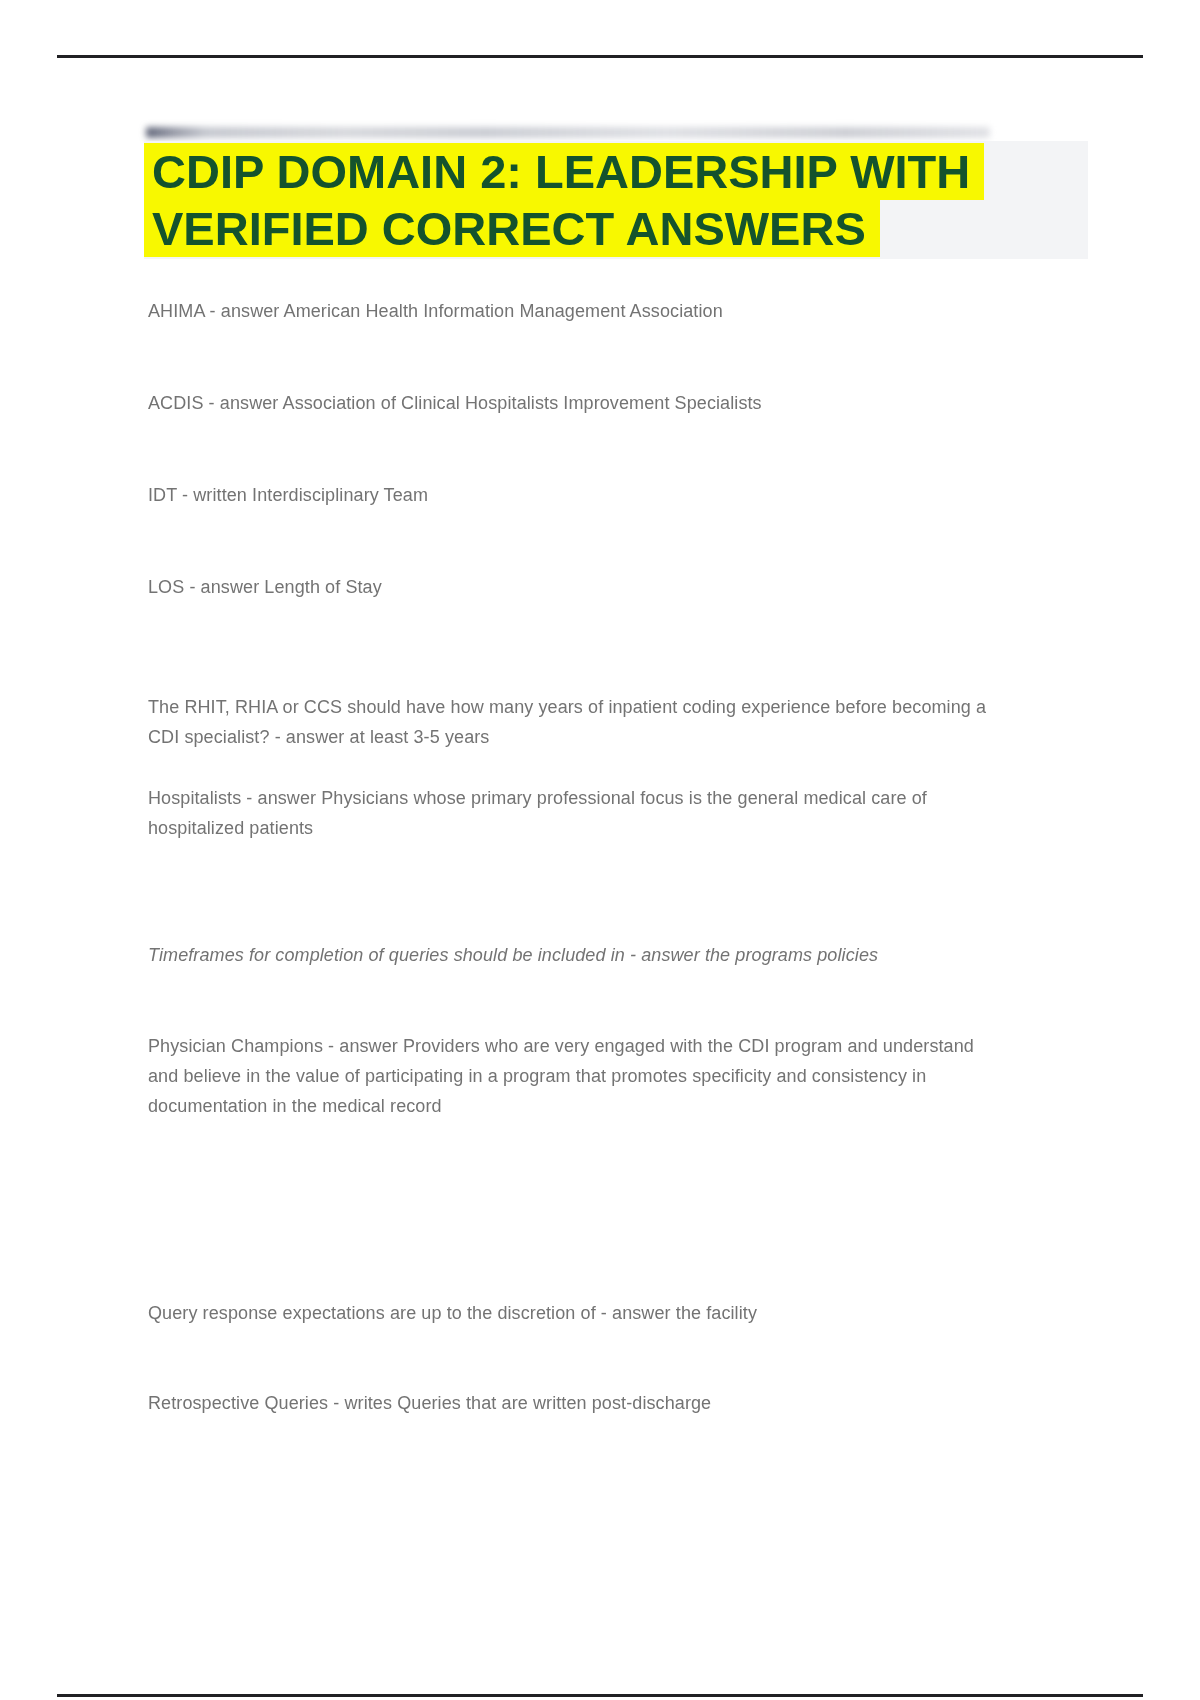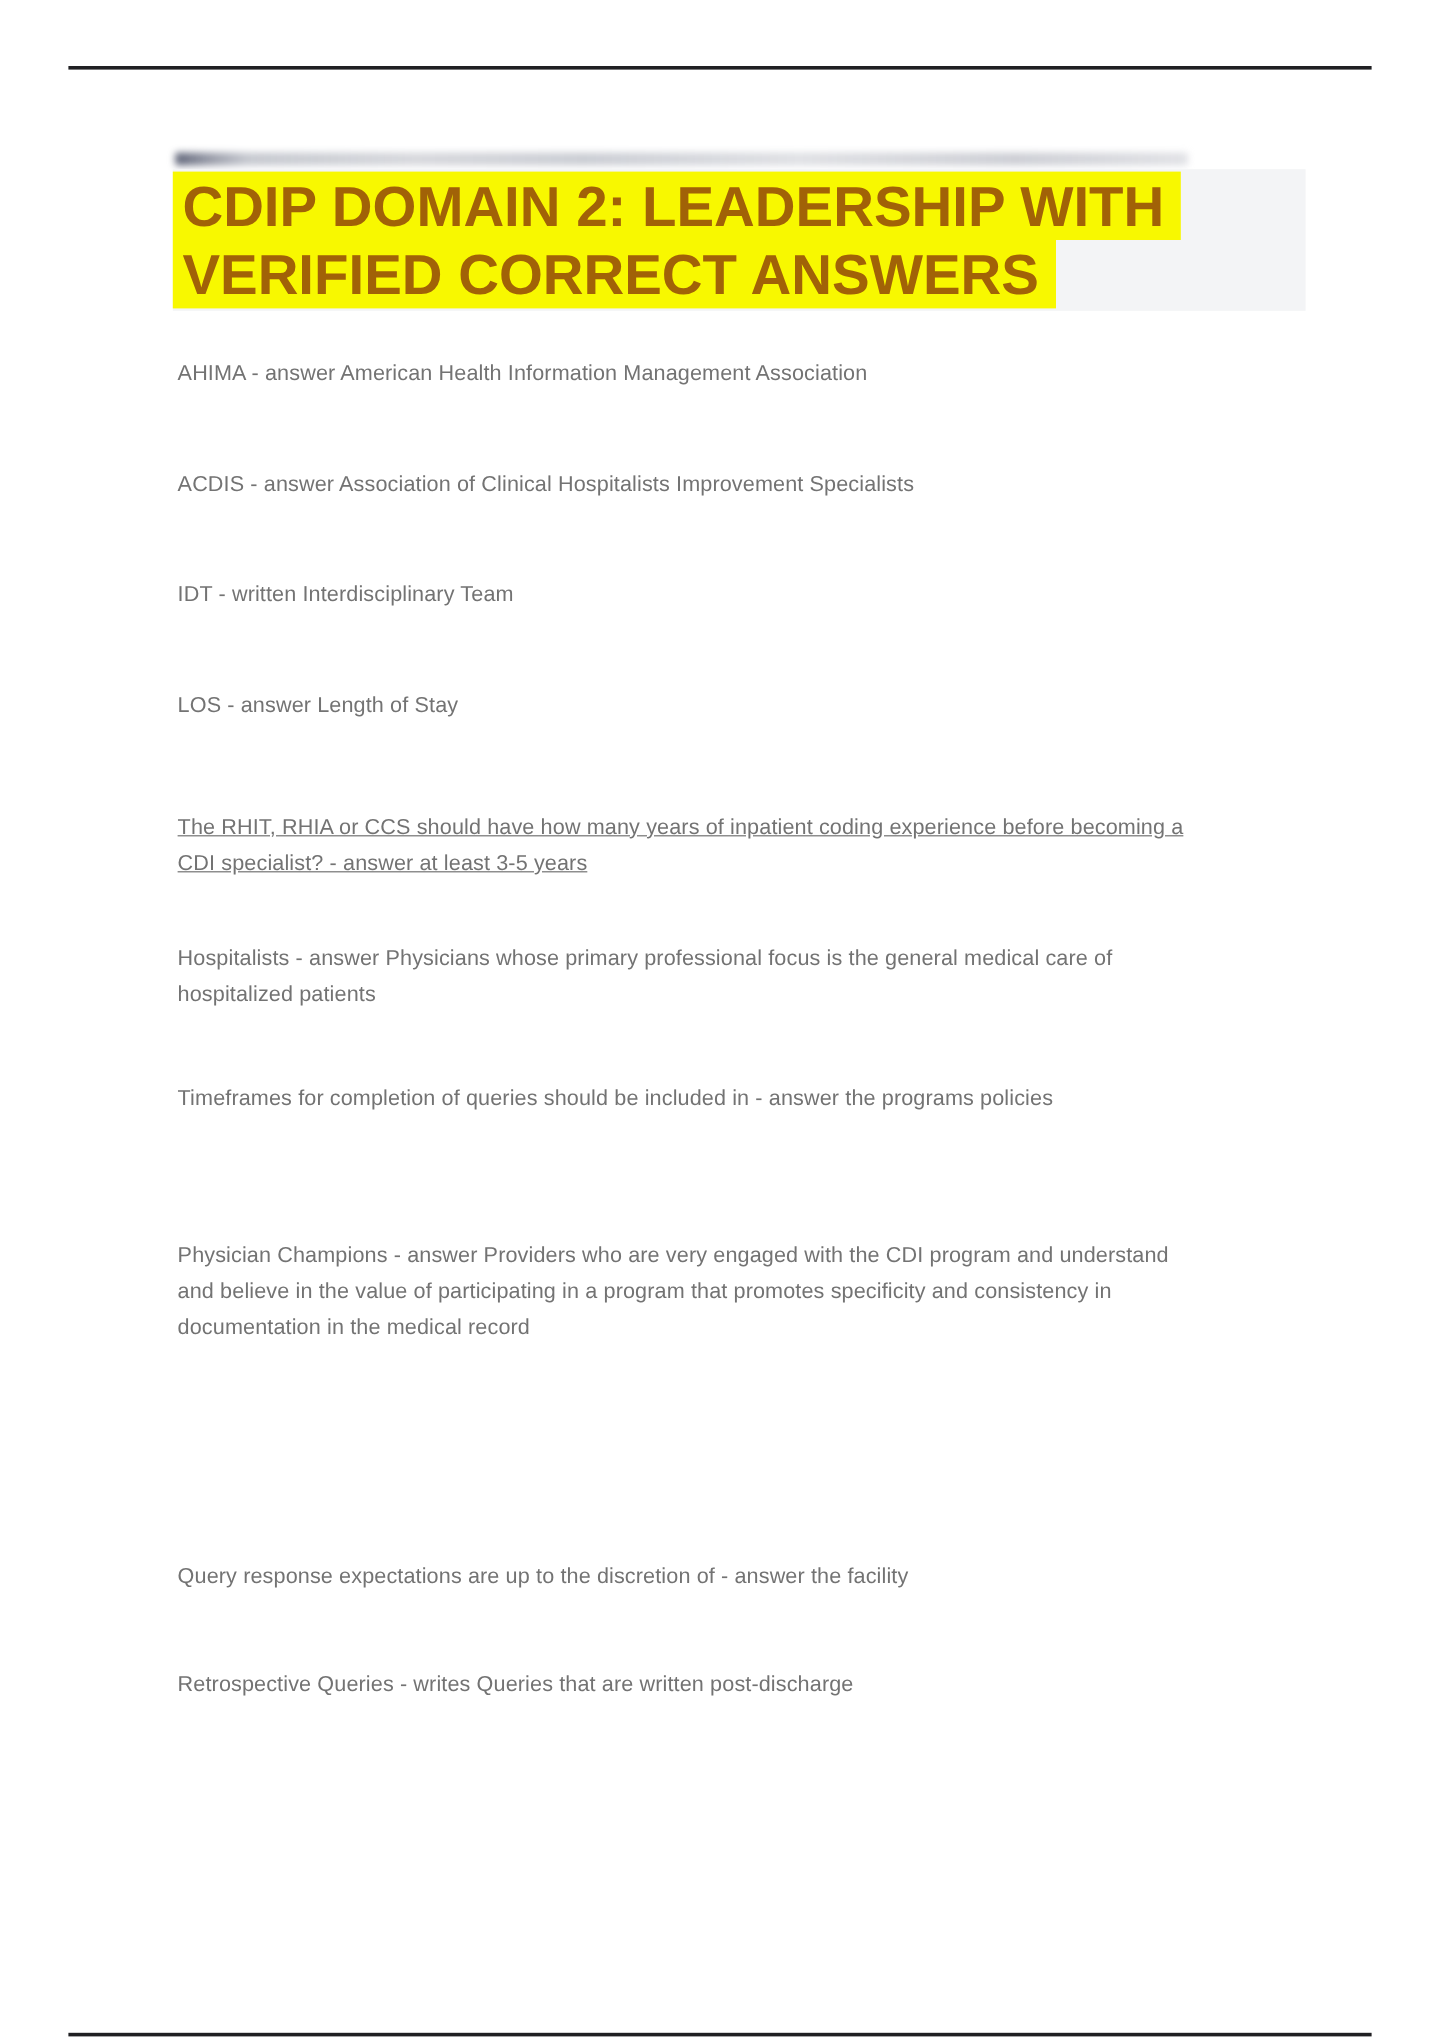--- a/index.html
+++ b/index.html
@@ -42,44 +42,44 @@
     width: 944px;
     height: 118px;
     background: #f3f4f6;
     padding-top: 2px;
     box-sizing: border-box;
   }
   .title-line { height: 57px; white-space: nowrap; }
   .hl {
     display: inline-block;
     background: #f8f800;
-    color: #a16207;
+    color: #14532d;
     font-weight: bold;
     font-size: 47px;
     line-height: 57px;
     padding: 0 14px 0 8px;
     letter-spacing: 0;
   }
   .qa {
     position: absolute;
     left: 148px;
     width: 1010px;
     font-size: 18px;
     line-height: 30px;
     color: #737373;
     white-space: pre-line;
     letter-spacing: 0.1px;
   }
   .qa-1  { top: 296px; }
   .qa-2  { top: 388px; }
   .qa-3  { top: 480px; }
   .qa-4  { top: 572px; }
-  .qa-5  { top: 674px; text-decoration: underline; }
+  .qa-5  { top: 692px; }
   .qa-6  { top: 783px; }
-  .qa-7  { top: 900px; }
+  .qa-7  { top: 940px; font-style: italic; }
   .qa-8  { top: 998px; margin-top: 33px; }
   .qa-9  { top: 1148px; }
   .qa-10 { top: 1298px; }
   .qa-11 { top: 1388px; }
 </style>
 </head>
 <body>
 
 <div class="page">
 

